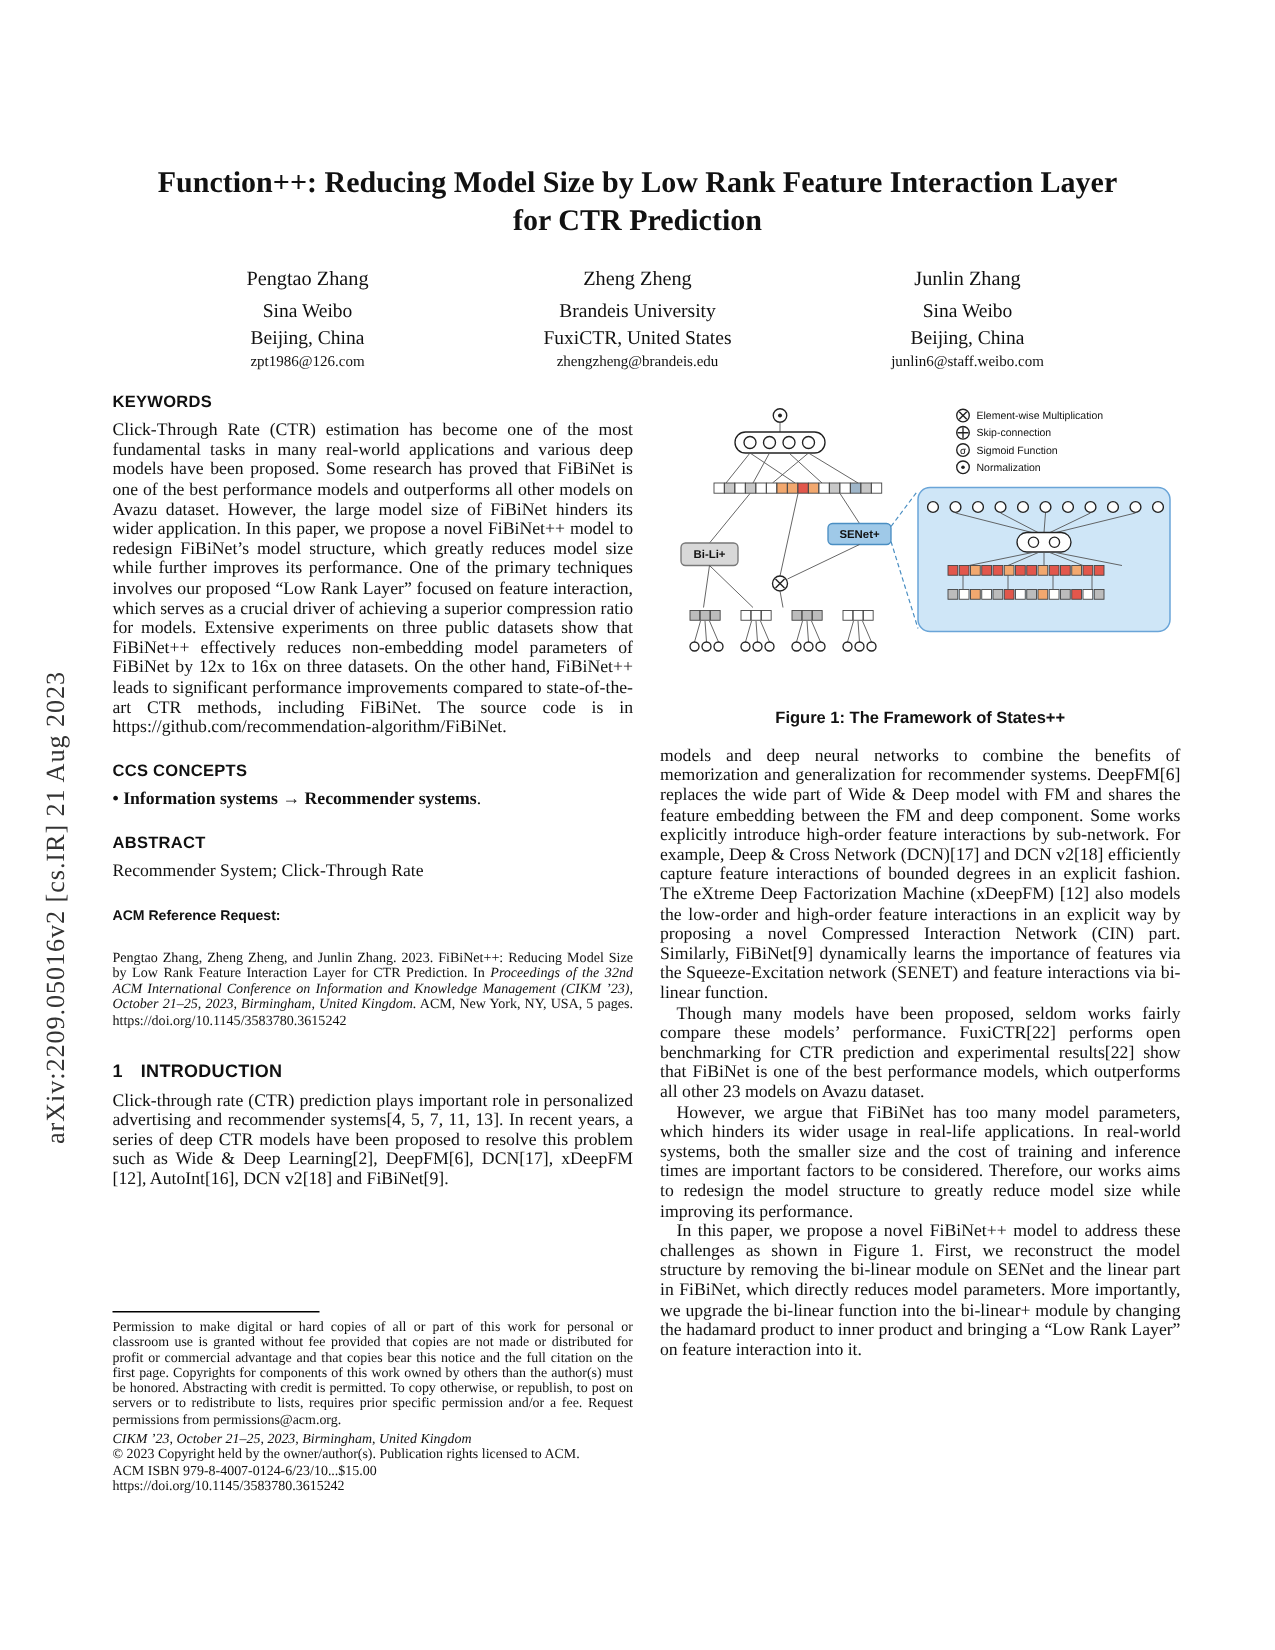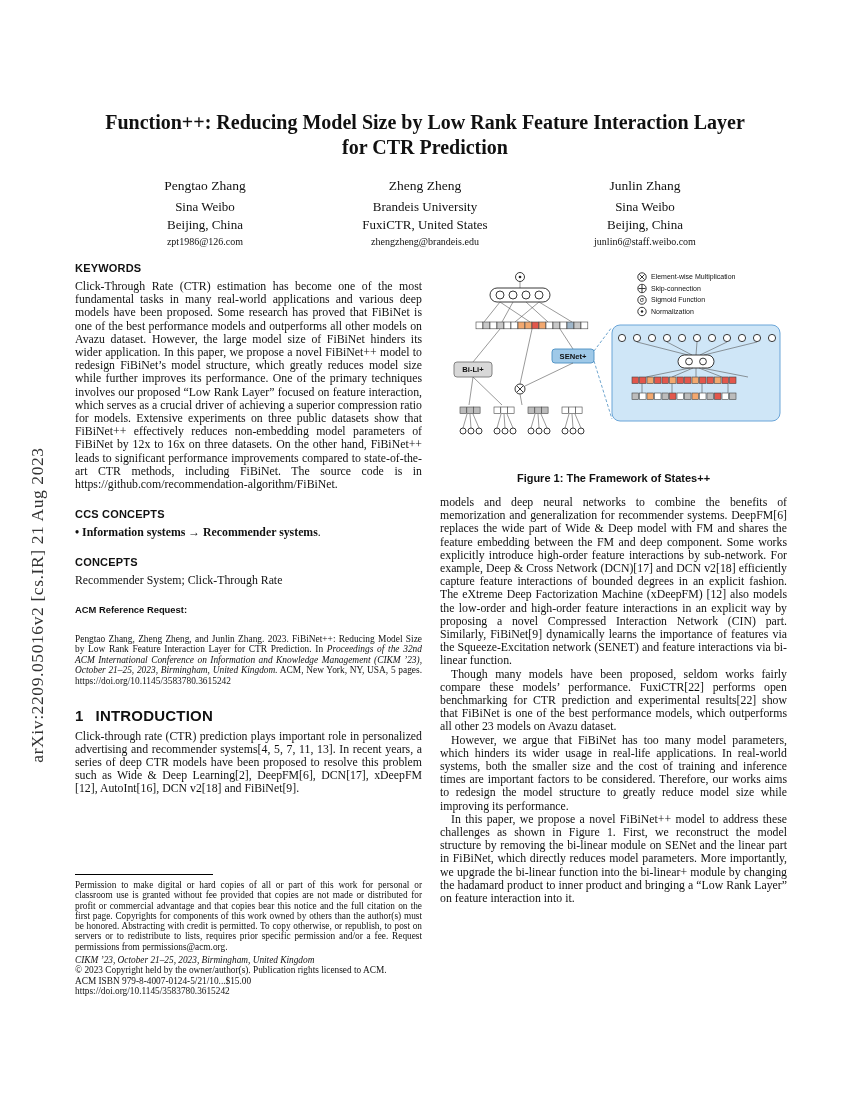--- a/index.html
+++ b/index.html
@@ -27,21 +27,21 @@
 
   .col { position:absolute; top:260px; width:347px; }
   .col-left { left:75px; }
   .col-right { left:440px; }
 
   h2.sec {
     font-family:"Liberation Sans", sans-serif; font-size:11px; font-weight:bold;
     margin:17px 0 6px; letter-spacing:0.2px;
   }
   h2.sec.first { margin-top:2px; }
-  h2.secnum { font-size:15px; margin-top:20px; }
+  h2.secnum { font-size:12px; margin-top:20px; }
   .secnum .num { margin-right:12px; }
 
   p.body { font-size:11.8px; line-height:13.2px; text-align:justify; }
   p.ind { text-indent:11px; }
   p.stretch { text-align-last:justify; }
   .b { font-weight:bold; }
   .it { font-style:italic; }
 
   .ref-head { font-family:"Liberation Sans", sans-serif; font-weight:bold; font-size:9.4px; margin-top:16px; }
   .refblock { font-size:9.4px; line-height:10.6px; text-align:justify; margin-top:19px; }
@@ -96,36 +96,36 @@
     </div>
   </div>
 
   <div class="col col-left">
     <h2 class="sec first">KEYWORDS</h2>
     <p class="body">Click-Through Rate (CTR) estimation has become one of the most fundamental tasks in many real-world applications and various deep models have been proposed. Some research has proved that FiBiNet is one of the best performance models and outperforms all other models on Avazu dataset. However, the large model size of FiBiNet hinders its wider application. In this paper, we propose a novel FiBiNet++ model to redesign FiBiNet’s model structure, which greatly reduces model size while further improves its performance. One of the primary techniques involves our proposed “Low Rank Layer” focused on feature interaction, which serves as a crucial driver of achieving a superior compression ratio for models. Extensive experiments on three public datasets show that FiBiNet++ effectively reduces non-embedding model parameters of FiBiNet by 12x to 16x on three datasets. On the other hand, FiBiNet++ leads to significant performance improvements compared to state-of-the-art CTR methods, including FiBiNet. The source code is in https://github.com/recommendation-algorithm/FiBiNet.</p>
 
     <h2 class="sec">CCS CONCEPTS</h2>
     <p class="body"><span class="b">•</span> <span class="b">Information systems</span> <span>→</span> <span class="b">Recommender systems</span><span>.</span></p>
 
-    <h2 class="sec">CONCEPTS</h2>
+    <h2 class="sec">ABSTRACT</h2>
     <p class="body">Recommender System; Click-Through Rate</p>
 
     <div class="ref-head">ACM Reference Request:</div>
     <p class="refblock"><span>Pengtao Zhang, Zheng Zheng, and Junlin Zhang. 2023. FiBiNet++: Reducing Model Size by Low Rank Feature Interaction Layer for CTR Prediction. In </span><span class="it">Proceedings of the 32nd ACM International Conference on Information and Knowledge Management (CIKM ’23), October 21–25, 2023, Birmingham, United Kingdom.</span><span> ACM, New York, NY, USA, 5 pages. https://doi.org/10.1145/3583780.3615242</span></p>
 
     <h2 class="sec secnum"><span class="num">1</span><span>INTRODUCTION</span></h2>
     <p class="body">Click-through rate (CTR) prediction plays important role in personalized advertising and recommender systems[4, 5, 7, 11, 13]. In recent years, a series of deep CTR models have been proposed to resolve this problem such as Wide &amp; Deep Learning[2], DeepFM[6], DCN[17], xDeepFM [12], AutoInt[16], DCN v2[18] and FiBiNet[9].</p>
   </div>
 
   <div class="footnote">
     <div class="rule"></div>
     <div class="fn-perm">Permission to make digital or hard copies of all or part of this work for personal or classroom use is granted without fee provided that copies are not made or distributed for profit or commercial advantage and that copies bear this notice and the full citation on the first page. Copyrights for components of this work owned by others than the author(s) must be honored. Abstracting with credit is permitted. To copy otherwise, or republish, to post on servers or to redistribute to lists, requires prior specific permission and/or a fee. Request permissions from permissions@acm.org.</div>
     <div class="fn-conf">CIKM ’23, October 21–25, 2023, Birmingham, United Kingdom</div>
     <div>© 2023 Copyright held by the owner/author(s). Publication rights licensed to ACM.</div>
-    <div>ACM ISBN 979-8-4007-0124-5/21/10...$15.00</div>
+    <div>ACM ISBN 979-8-4007-0124-6/23/10...$15.00</div>
     <div>https://doi.org/10.1145/3583780.3615242</div>
   </div>
 
   <div class="col col-right">
 
     <figure>
       <svg width="347" height="192" viewBox="0 0 347 192">
 
         <g>
           <g transform="translate(196,4)">

